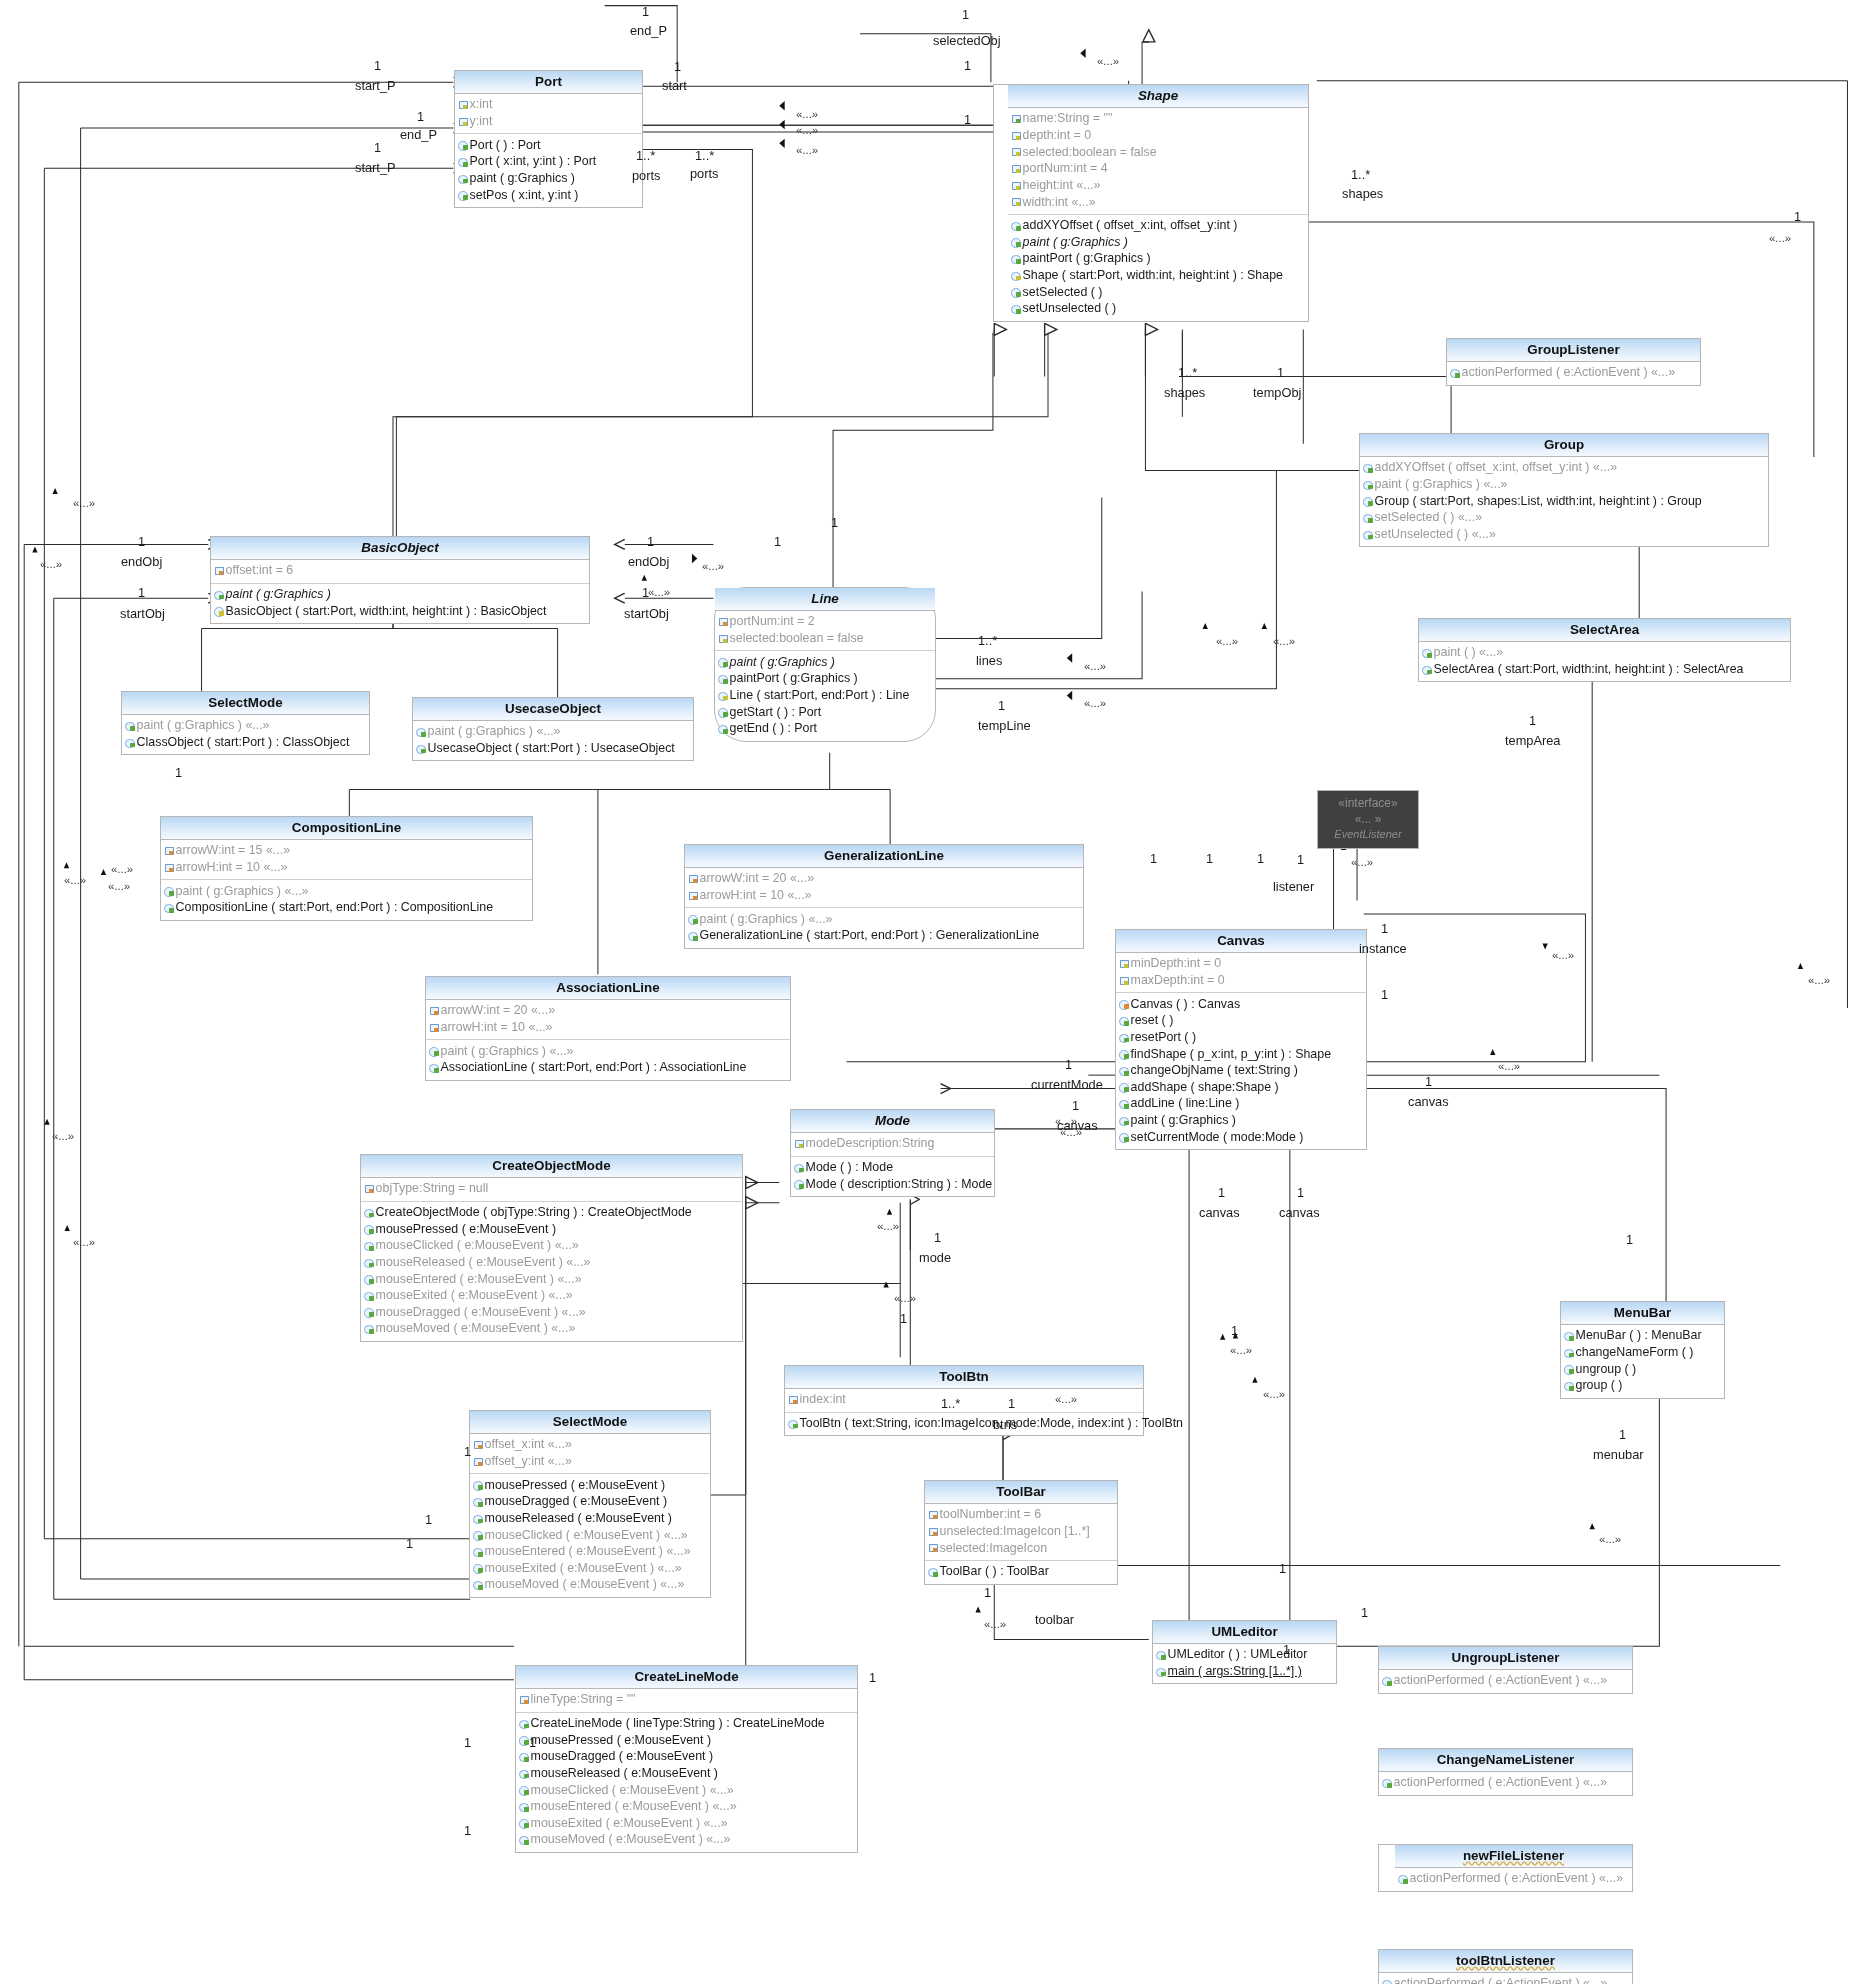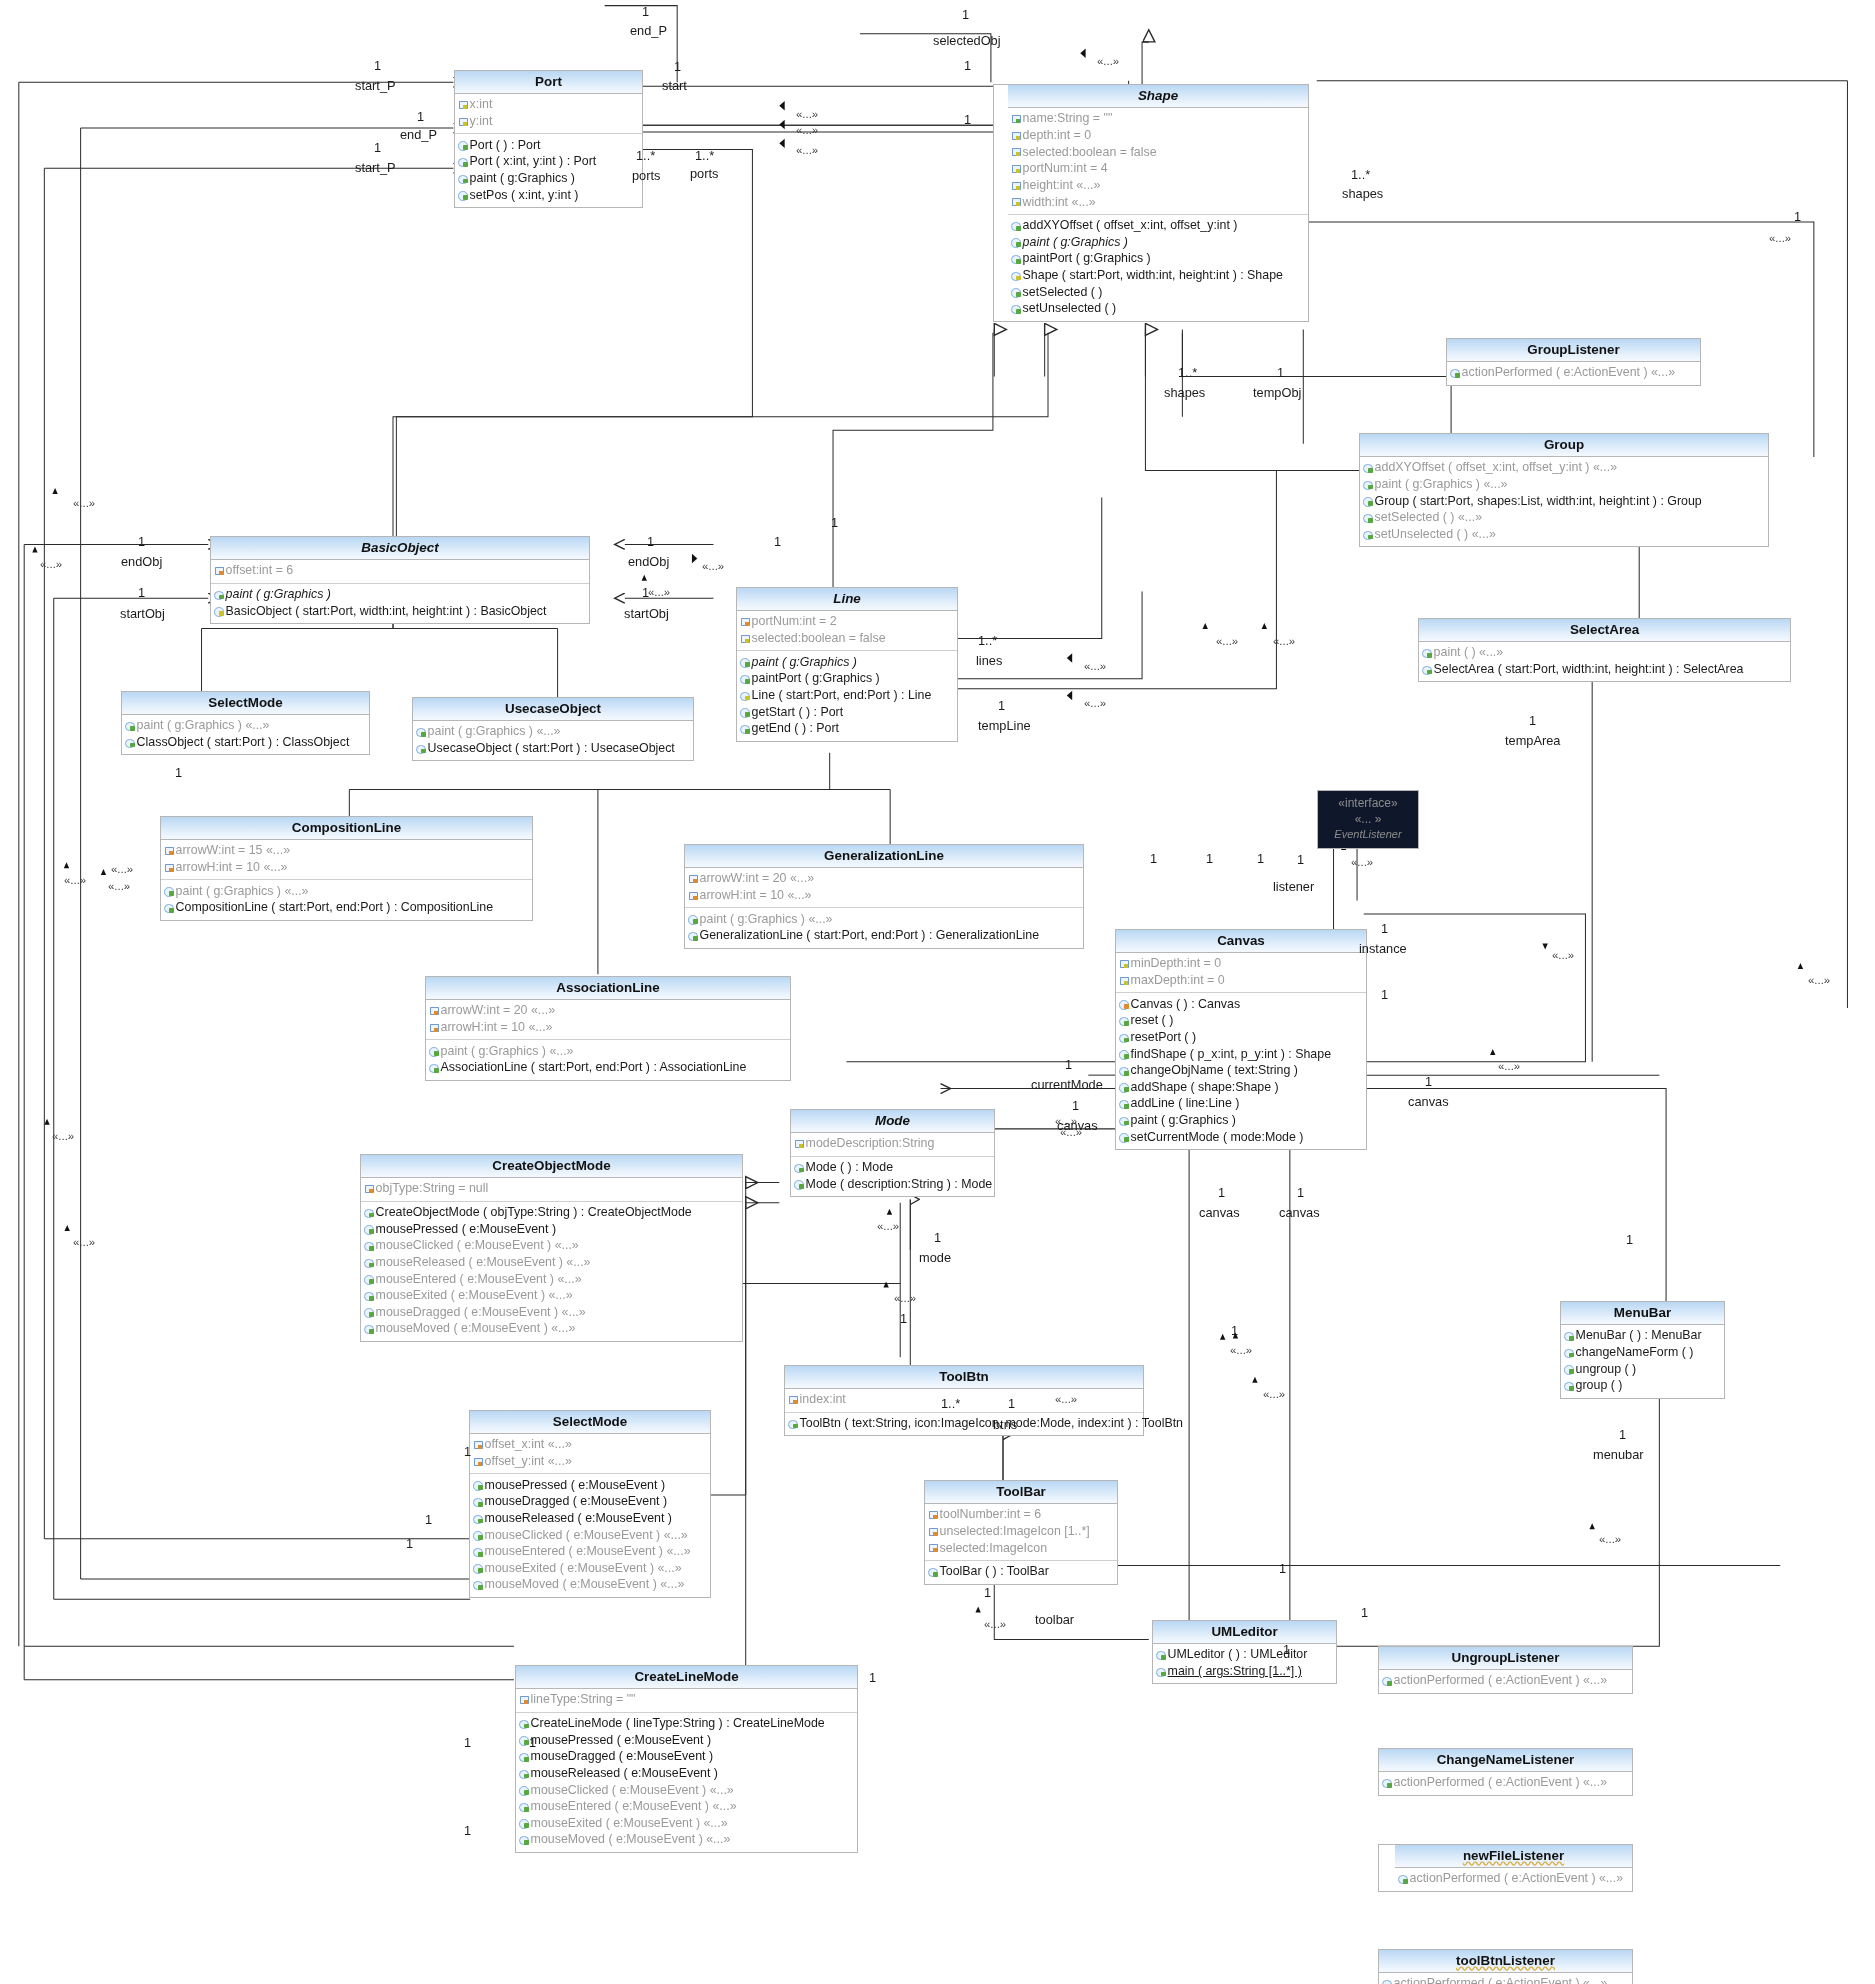--- a/index.html
+++ b/index.html
@@ -93,21 +93,21 @@
     border-radius: 0.7px;
   }
   .ico.meth.priv::after { background: #e08a2e; }
   .ico.meth.prot::after { background: #c9c22a; }
 
   
   .iface {
     position: absolute;
     box-sizing: border-box;
     border: 0.7px solid #b6b6b6;
-    background: #0f172a;
+    background: #404040;
     color: #8d8d8d;
     text-align: center;
     font-size: 12px;
     padding: 4px 4px 5.4px 4px;
     line-height: 1.35;
   }
   .iface .nm { font-style: italic; font-size: 11px; }
 
   
   .lbl {
@@ -375,21 +375,21 @@
   </div>
 
   <div class="uml" style="left:412px; top:697px; width:282px;">
     <div class="title">UsecaseObject</div>
     <div class="compartment">
       <span class="row dim"><span class="ico meth pub"></span><span>paint ( g:Graphics ) «...»</span></span>
       <span class="row"><span class="ico meth pub"></span><span>UsecaseObject ( start:Port ) : UsecaseObject</span></span>
     </div>
   </div>
 
-  <div class="uml abstract" style="left:736px; top:587px; width:222px;">
+  <div class="uml abstract" style="left:714px; top:587px; width:222px;border-radius:32px;">
     <div class="title">Line</div>
     <div class="compartment">
       <span class="row dim"><span class="ico attr priv"></span><span>portNum:int = 2</span></span>
       <span class="row dim"><span class="ico attr prot"></span><span>selected:boolean = false</span></span>
     </div>
     <div class="compartment">
       <span class="row it"><span class="ico meth pub"></span><span>paint ( g:Graphics )</span></span>
       <span class="row"><span class="ico meth pub"></span><span>paintPort ( g:Graphics )</span></span>
       <span class="row"><span class="ico meth prot"></span><span>Line ( start:Port, end:Port ) : Line</span></span>
       <span class="row"><span class="ico meth pub"></span><span>getStart ( ) : Port</span></span>

